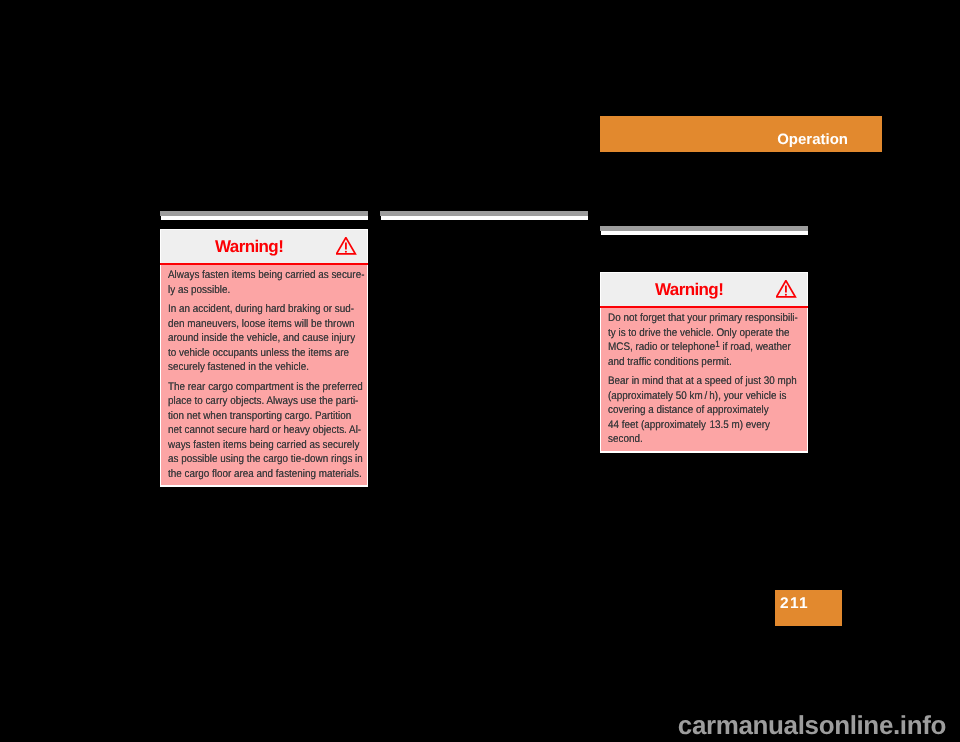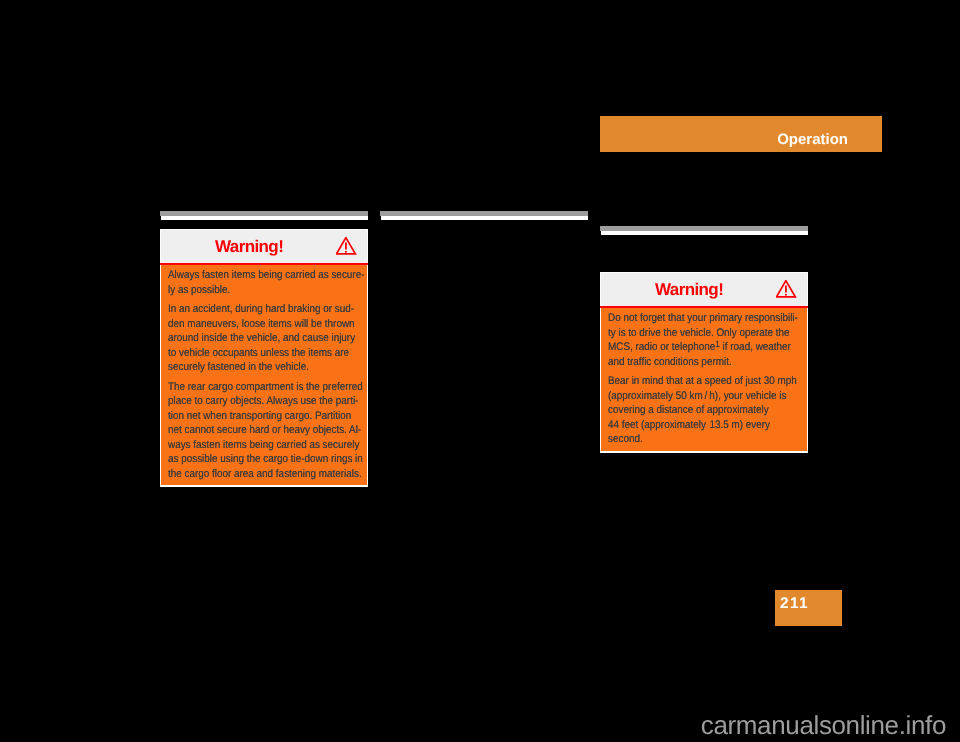--- a/index.html
+++ b/index.html
@@ -30,29 +30,29 @@
   .colrule .white{position:absolute;left:1px;top:5px;width:207px;height:4px;background:#ffffff;}
 
   
   .warnbox{position:absolute;width:208px;background:#ffffff;box-sizing:border-box;
        padding:1.4px 1.2px 1.6px 1.2px;}
   .warnbox .head{position:relative;height:32.6px;background:#efefef;}
   .warnbox .head .title{position:absolute;left:6.8px;top:8.4px;color:#fc0004;
        font-size:17px;font-weight:bold;line-height:16px;letter-spacing:-0.6px;margin-left:47px;}
   .warnbox .head .tri{position:absolute;left:174.8px;top:6.8px;}
   .warnbox .rule{height:2px;background:#fc0004;margin:0 -1.2px;}
-  .warnbox .body{padding:3.5px 6.8px 4px 6.8px;background:#f97316;}
+  .warnbox .body{padding:3.5px 6.8px 4px 6.8px;background:#fca5a5;}
   .warnbox p{margin:0 0 5px 0;font-size:11px;line-height:14.5px;color:#3a3a3c;
        white-space:pre;transform:scaleX(0.9);transform-origin:0 0;will-change:opacity;
        text-shadow:0 0 0.3px rgba(58,58,60,0.85);}
   .warnbox p:last-child{margin-bottom:0;}
   .warnbox p sup{font-size:9.1px;line-height:0;vertical-align:2.9px;}
 
   .watermark{position:absolute;left:0;top:711px;width:946px;text-align:right;
-       color:#9d9d9d;font-size:26px;font-weight:normal;letter-spacing:-0.37px;line-height:28px;}
+       color:#9d9d9d;font-size:26px;font-weight:bold;letter-spacing:-0.37px;line-height:28px;}
 </style>
 </head>
 <body>
 
 <div class="page">
 
   <div class="chapter-tab">
     <span class="label">Operation</span>
   </div>
 

